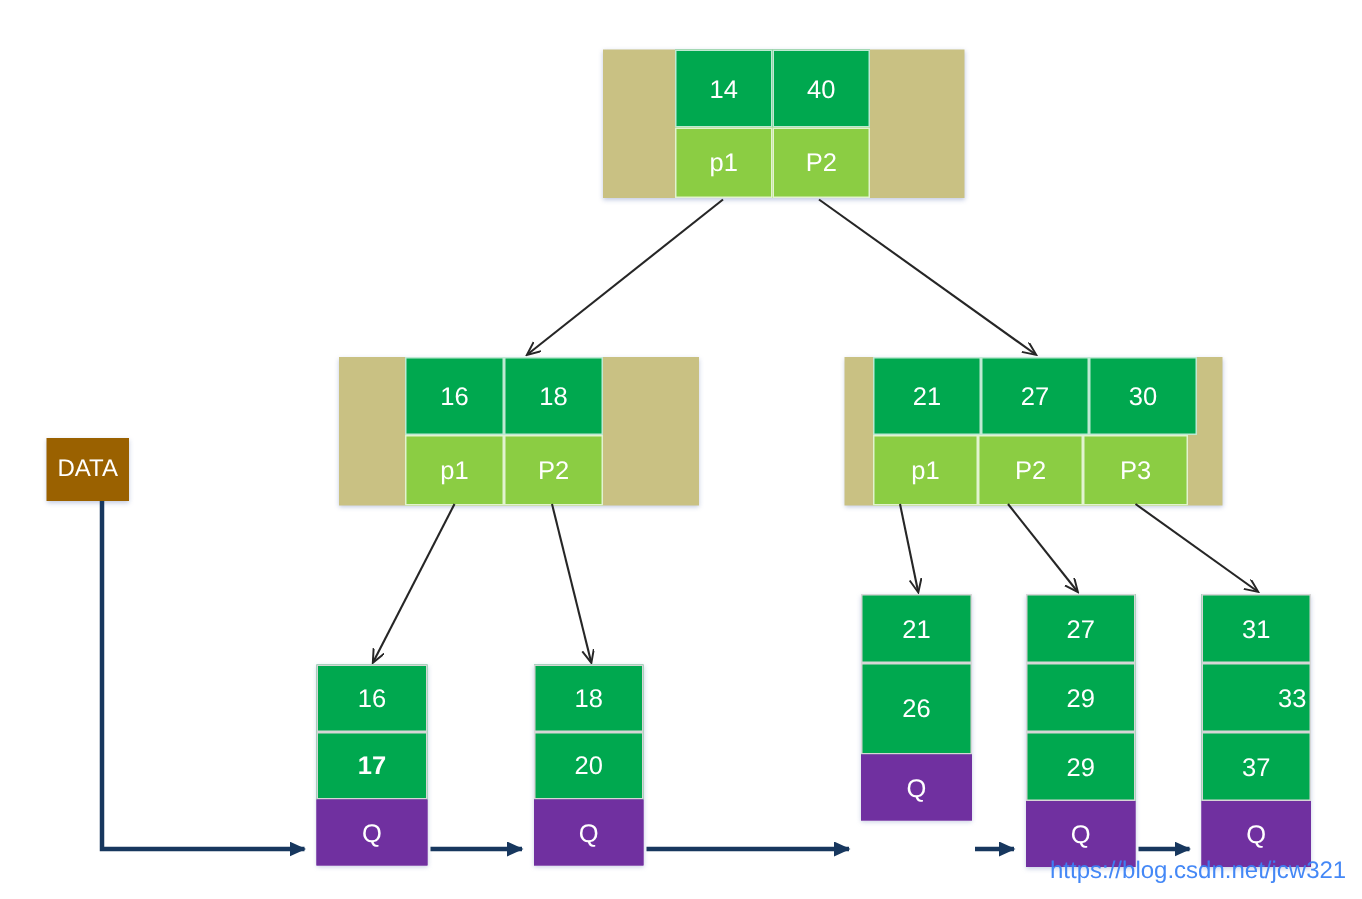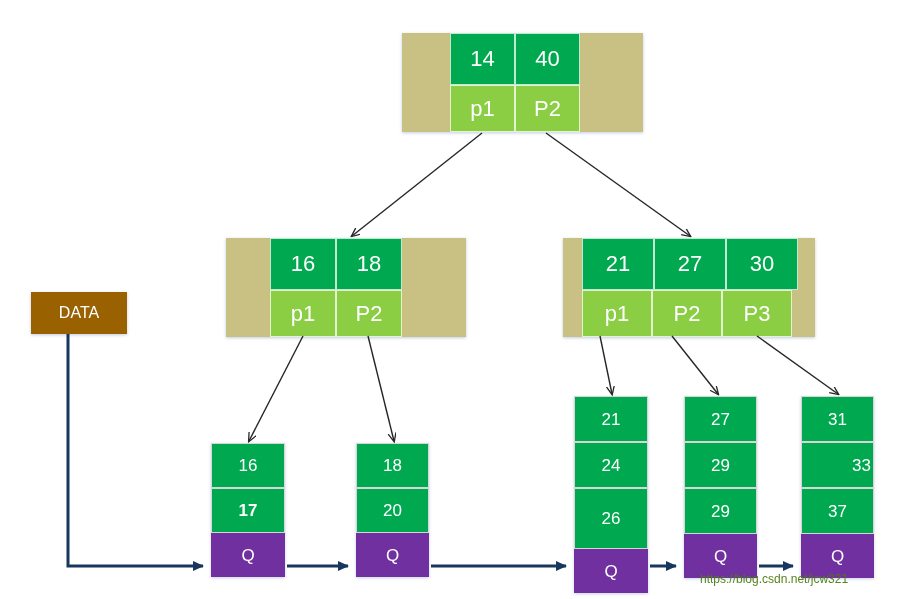--- a/index.html
+++ b/index.html
@@ -29,21 +29,21 @@
     flex-direction: column;
   }
   .key-row, .ptr-row {
     display: flex;
   }
   .cell {
     display: flex;
     align-items: center;
     justify-content: center;
     color: #ffffff;
-    font-size: 22px;
+    font-size: 17px;
     line-height: 1;
     box-sizing: border-box;
     border: 1px solid rgba(255,255,255,0.75);
   }
   .cell.key {
     background: #00a84f;
   }
   .cell.ptr {
     background: #8bcd43;
   }
@@ -89,32 +89,32 @@
     left: 0;
     top: 0;
     width: 908px;
     height: 599px;
     pointer-events: none;
   }
 
   
   .watermark {
     position: absolute;
-    color: #4d7c0f;
-    font-size: 12px;
+    color: #3b82f6;
+    font-size: 16px;
     white-space: nowrap;
     opacity: 0.95;
   }
 </style>
 </head>
 <body>
 
 <div id="canvas">
 
-  <div class="data-box" style="left:31px; top:292px; width:96px; height:42px;">
+  <div class="data-box" style="left:31px; top:292px; width:55px; height:42px;">
     <span>DATA</span>
   </div>
 
   <div class="node" style="left:402px; top:33px; width:241px; height:99px;">
     <div class="node-inner" style="left:48px;">
       <div class="key-row">
         <div class="cell key" style="width:65px;height:52px;">14</div>
         <div class="cell key" style="width:65px;height:52px;">40</div>
       </div>
       <div class="ptr-row">
@@ -159,21 +159,20 @@
   </div>
 
   <div class="leaf" style="left:356px; top:443px; width:73px;">
     <div class="slot" style="height:45px;">18</div>
     <div class="slot" style="height:45px;">20</div>
     <div class="slot q" style="height:44px;">Q</div>
   </div>
 
   <div class="leaf" style="left:574px; top:396px; width:74px;">
     <div class="slot" style="height:46px;">21</div>
-    <div class="slot" style="height:46px;">24</div>
     <div class="slot" style="height:61px;">26</div>
     <div class="slot q" style="height:44px;">Q</div>
   </div>
 
   <div class="leaf" style="left:684px; top:396px; width:73px;">
     <div class="slot" style="height:46px;">27</div>
     <div class="slot" style="height:46px;">29</div>
     <div class="slot" style="height:46px;">29</div>
     <div class="slot q" style="height:44px;">Q</div>
   </div>

